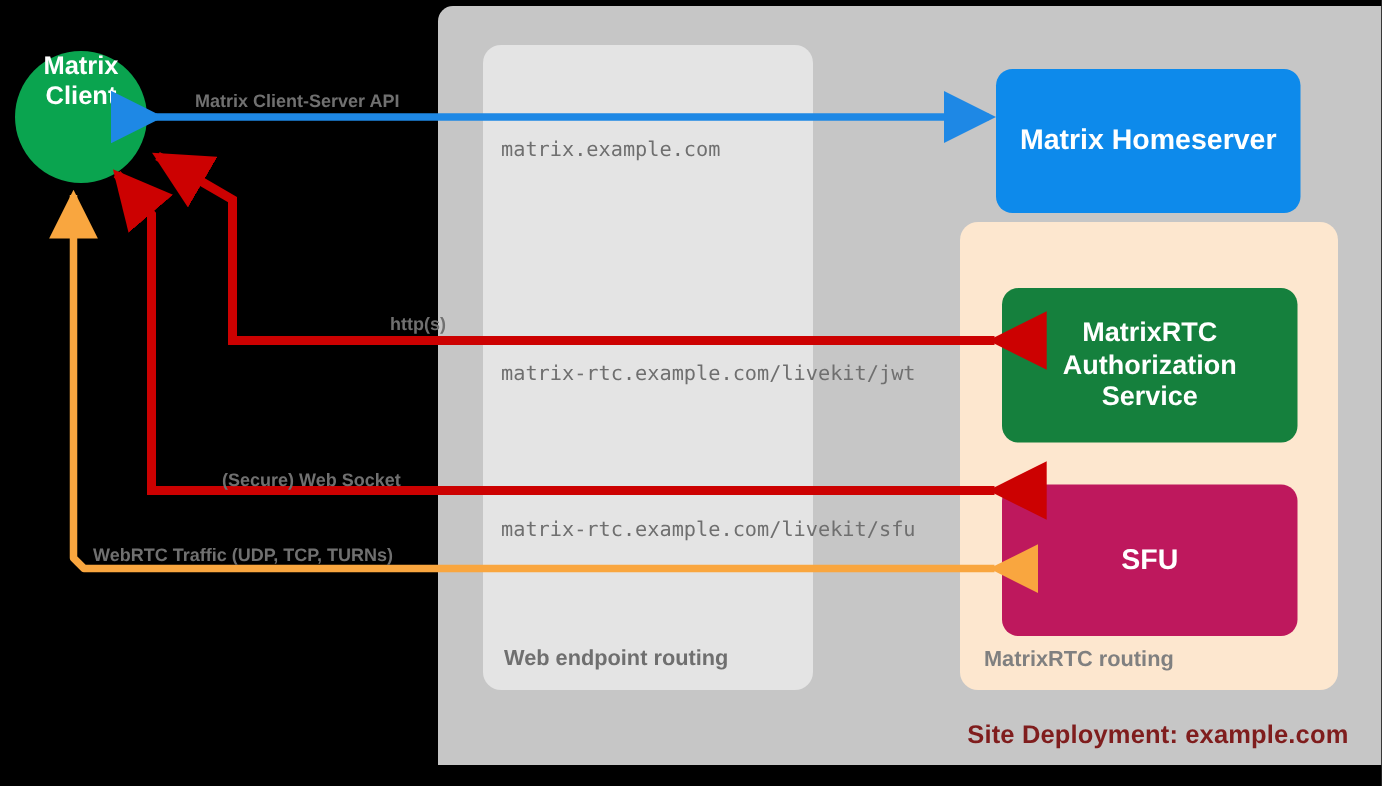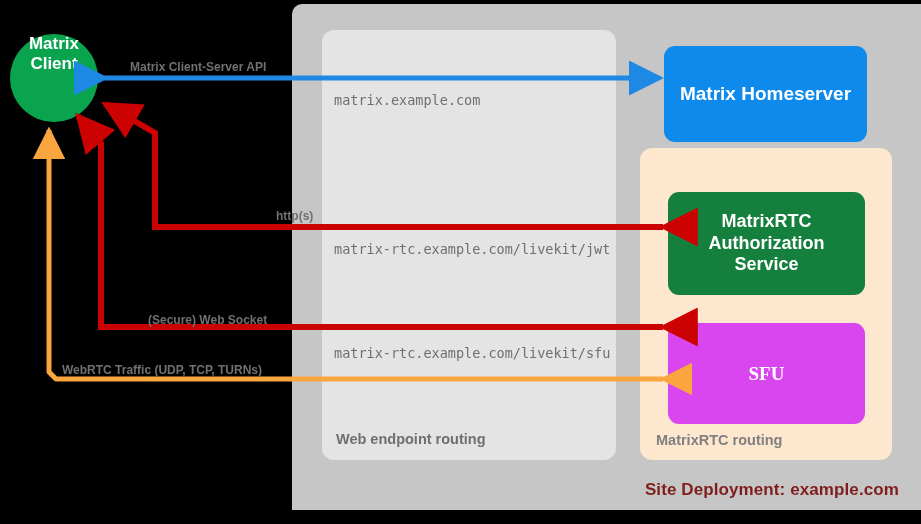--- a/index.html
+++ b/index.html
@@ -36,25 +36,24 @@
     font-weight: bold;
     letter-spacing: 0.1px;
     white-space: nowrap;
   }
 
   
   .routing-panel {
     position: absolute;
     left: 322px;
     top: 30px;
-    width: 266px;
+    width: 220px;
     height: 430px;
     background: #e4e4e4;
     border-radius: 12px;
-    padding-left: 28px;
   }
   .routing-label {
     position: absolute;
     left: 14px;
     bottom: 13px;
     color: #6f6f6f;
     font-size: 14.5px;
     font-weight: bold;
     white-space: nowrap;
   }
@@ -117,23 +116,22 @@
     width: 197px;
     height: 103px;
     background: #15803d;
     font-size: 18px;
   }
   .node-sfu {
     left: 668px;
     top: 307px;
     width: 197px;
     height: 101px;
-    background: #d946ef;
+    background: #be185d;
     font-size: 19px;
-    font-family: Liberation Serif, serif;
   }
 
   
   .client-circle {
     position: absolute;
     left: 10px;
     top: 34px;
     width: 88px;
     height: 88px;
     border-radius: 50%;
@@ -149,21 +147,21 @@
 
   
   .conn-label {
     position: absolute;
     color: #707070;
     font-size: 12px;
     font-weight: bold;
     white-space: nowrap;
   }
   .lbl-csapi  { left: 130px; top: 60px; }
-  .lbl-https  { left: 248px; top: 209px; padding-left: 28px; }
+  .lbl-https  { left: 232px; top: 209px; padding-left: 28px; }
   .lbl-ws     { left: 148px; top: 313px; }
   .lbl-webrtc { left: 62px;  top: 363px; }
 
   
   #connectors {
     position: absolute;
     left: 0;
     top: 0;
     width: 921px;
     height: 524px;

